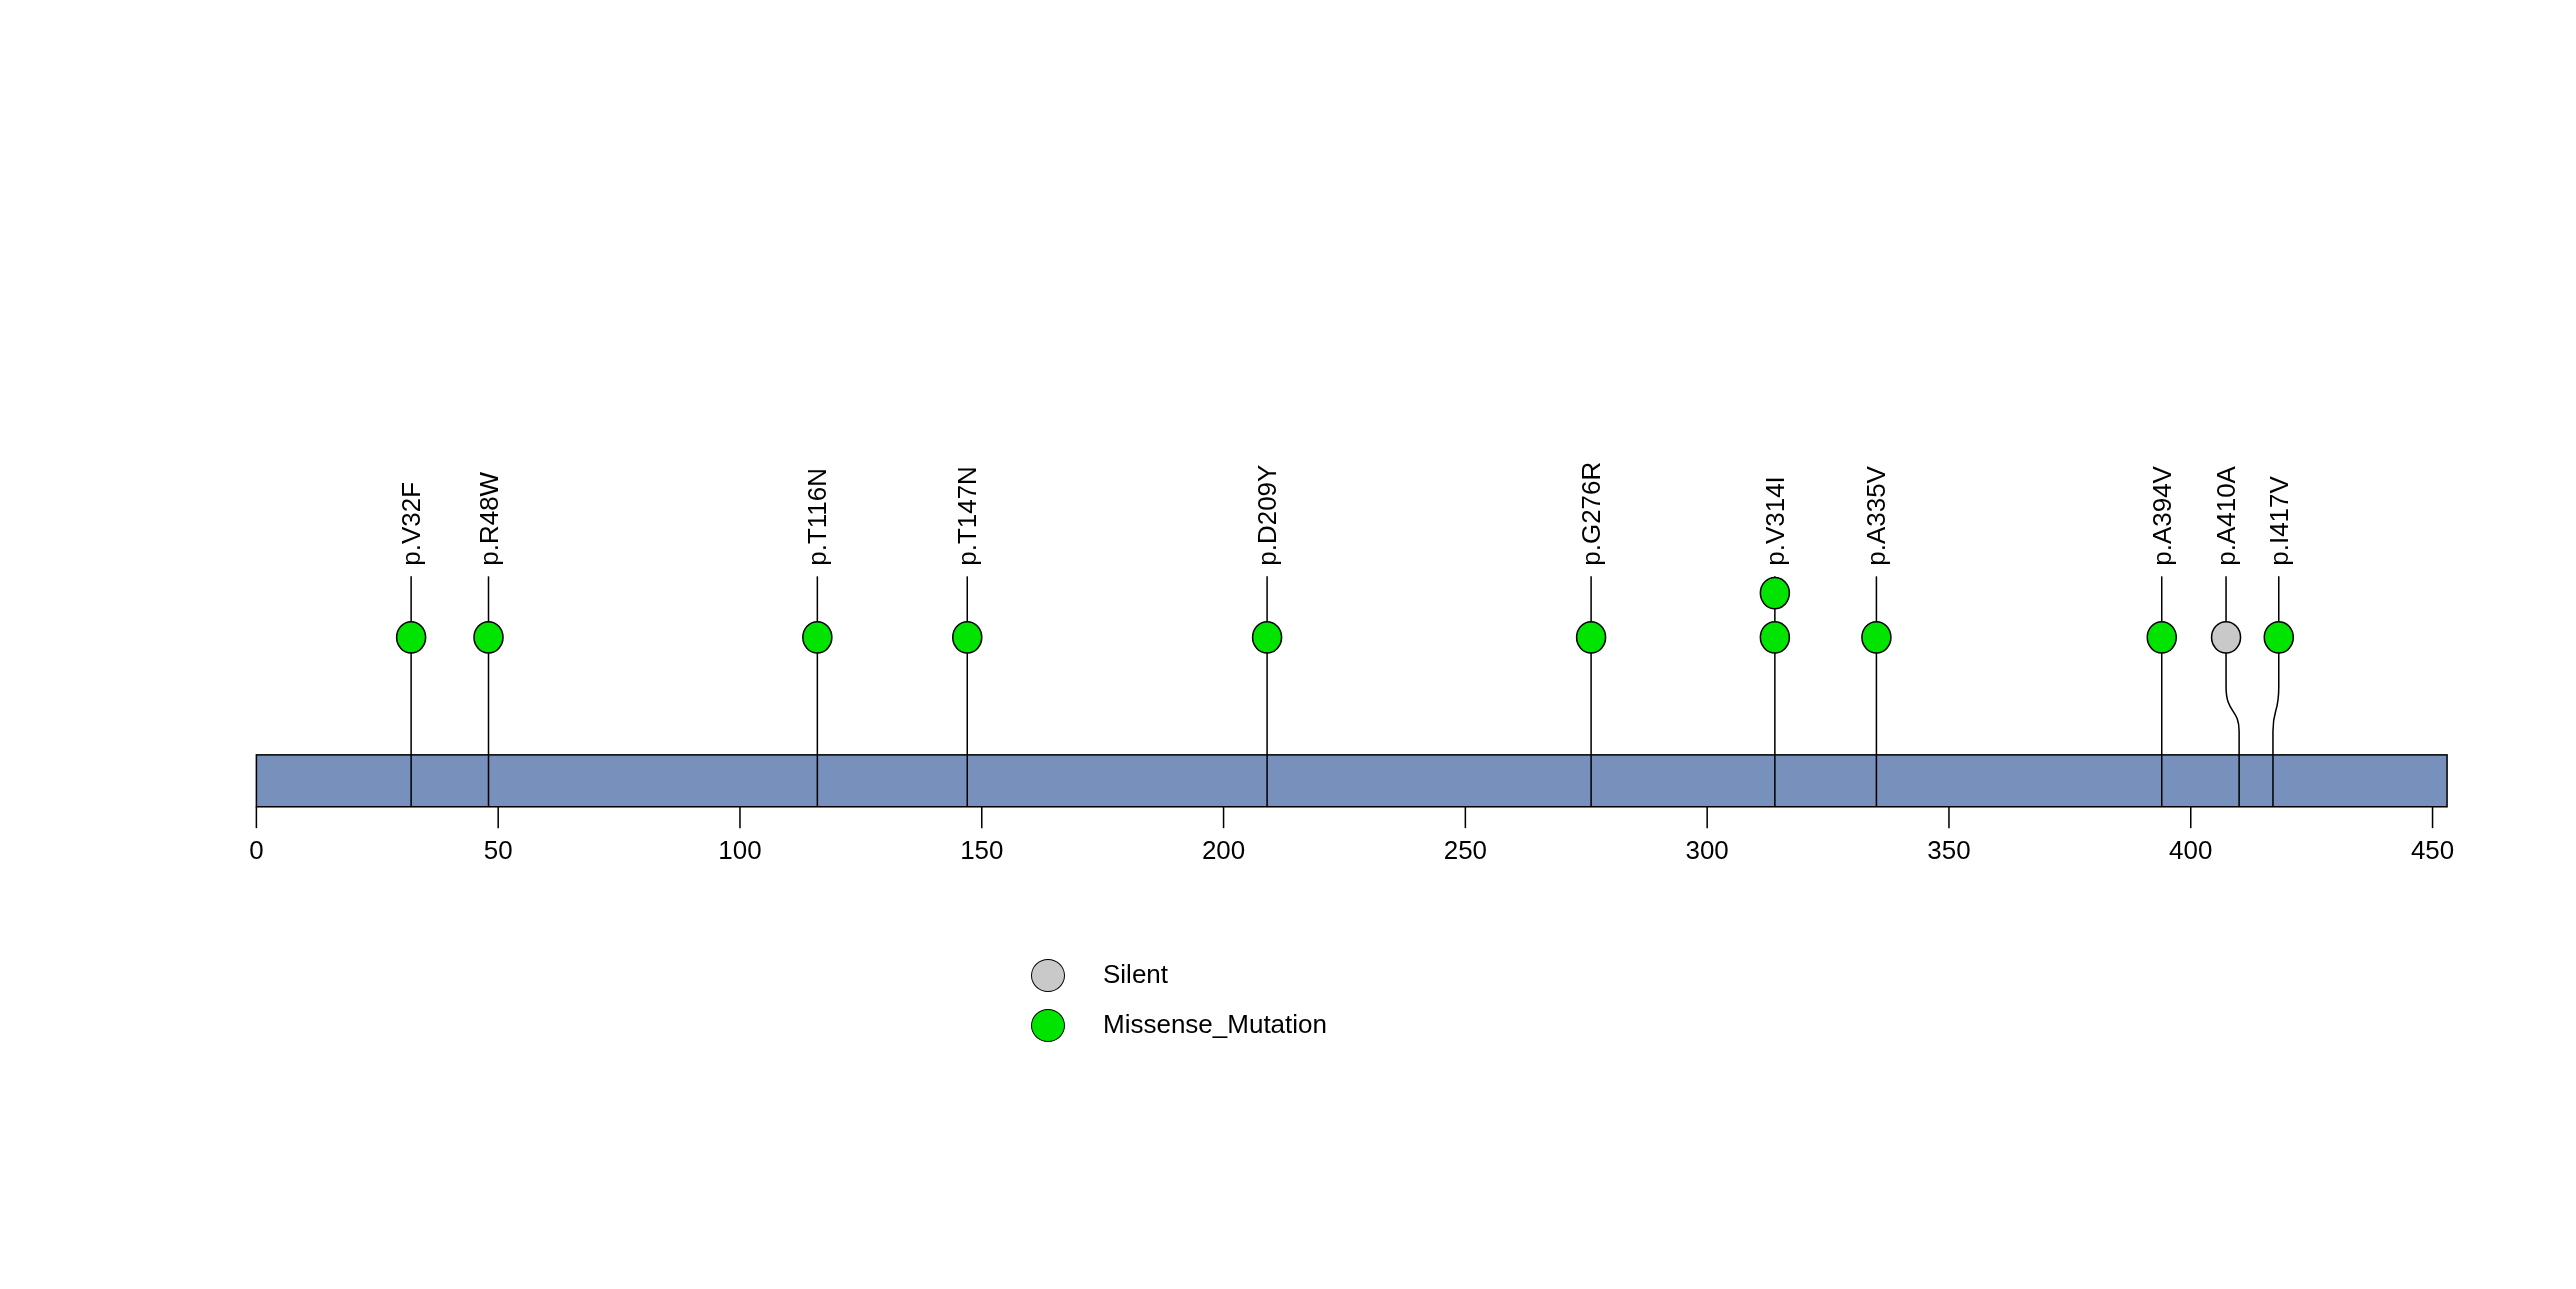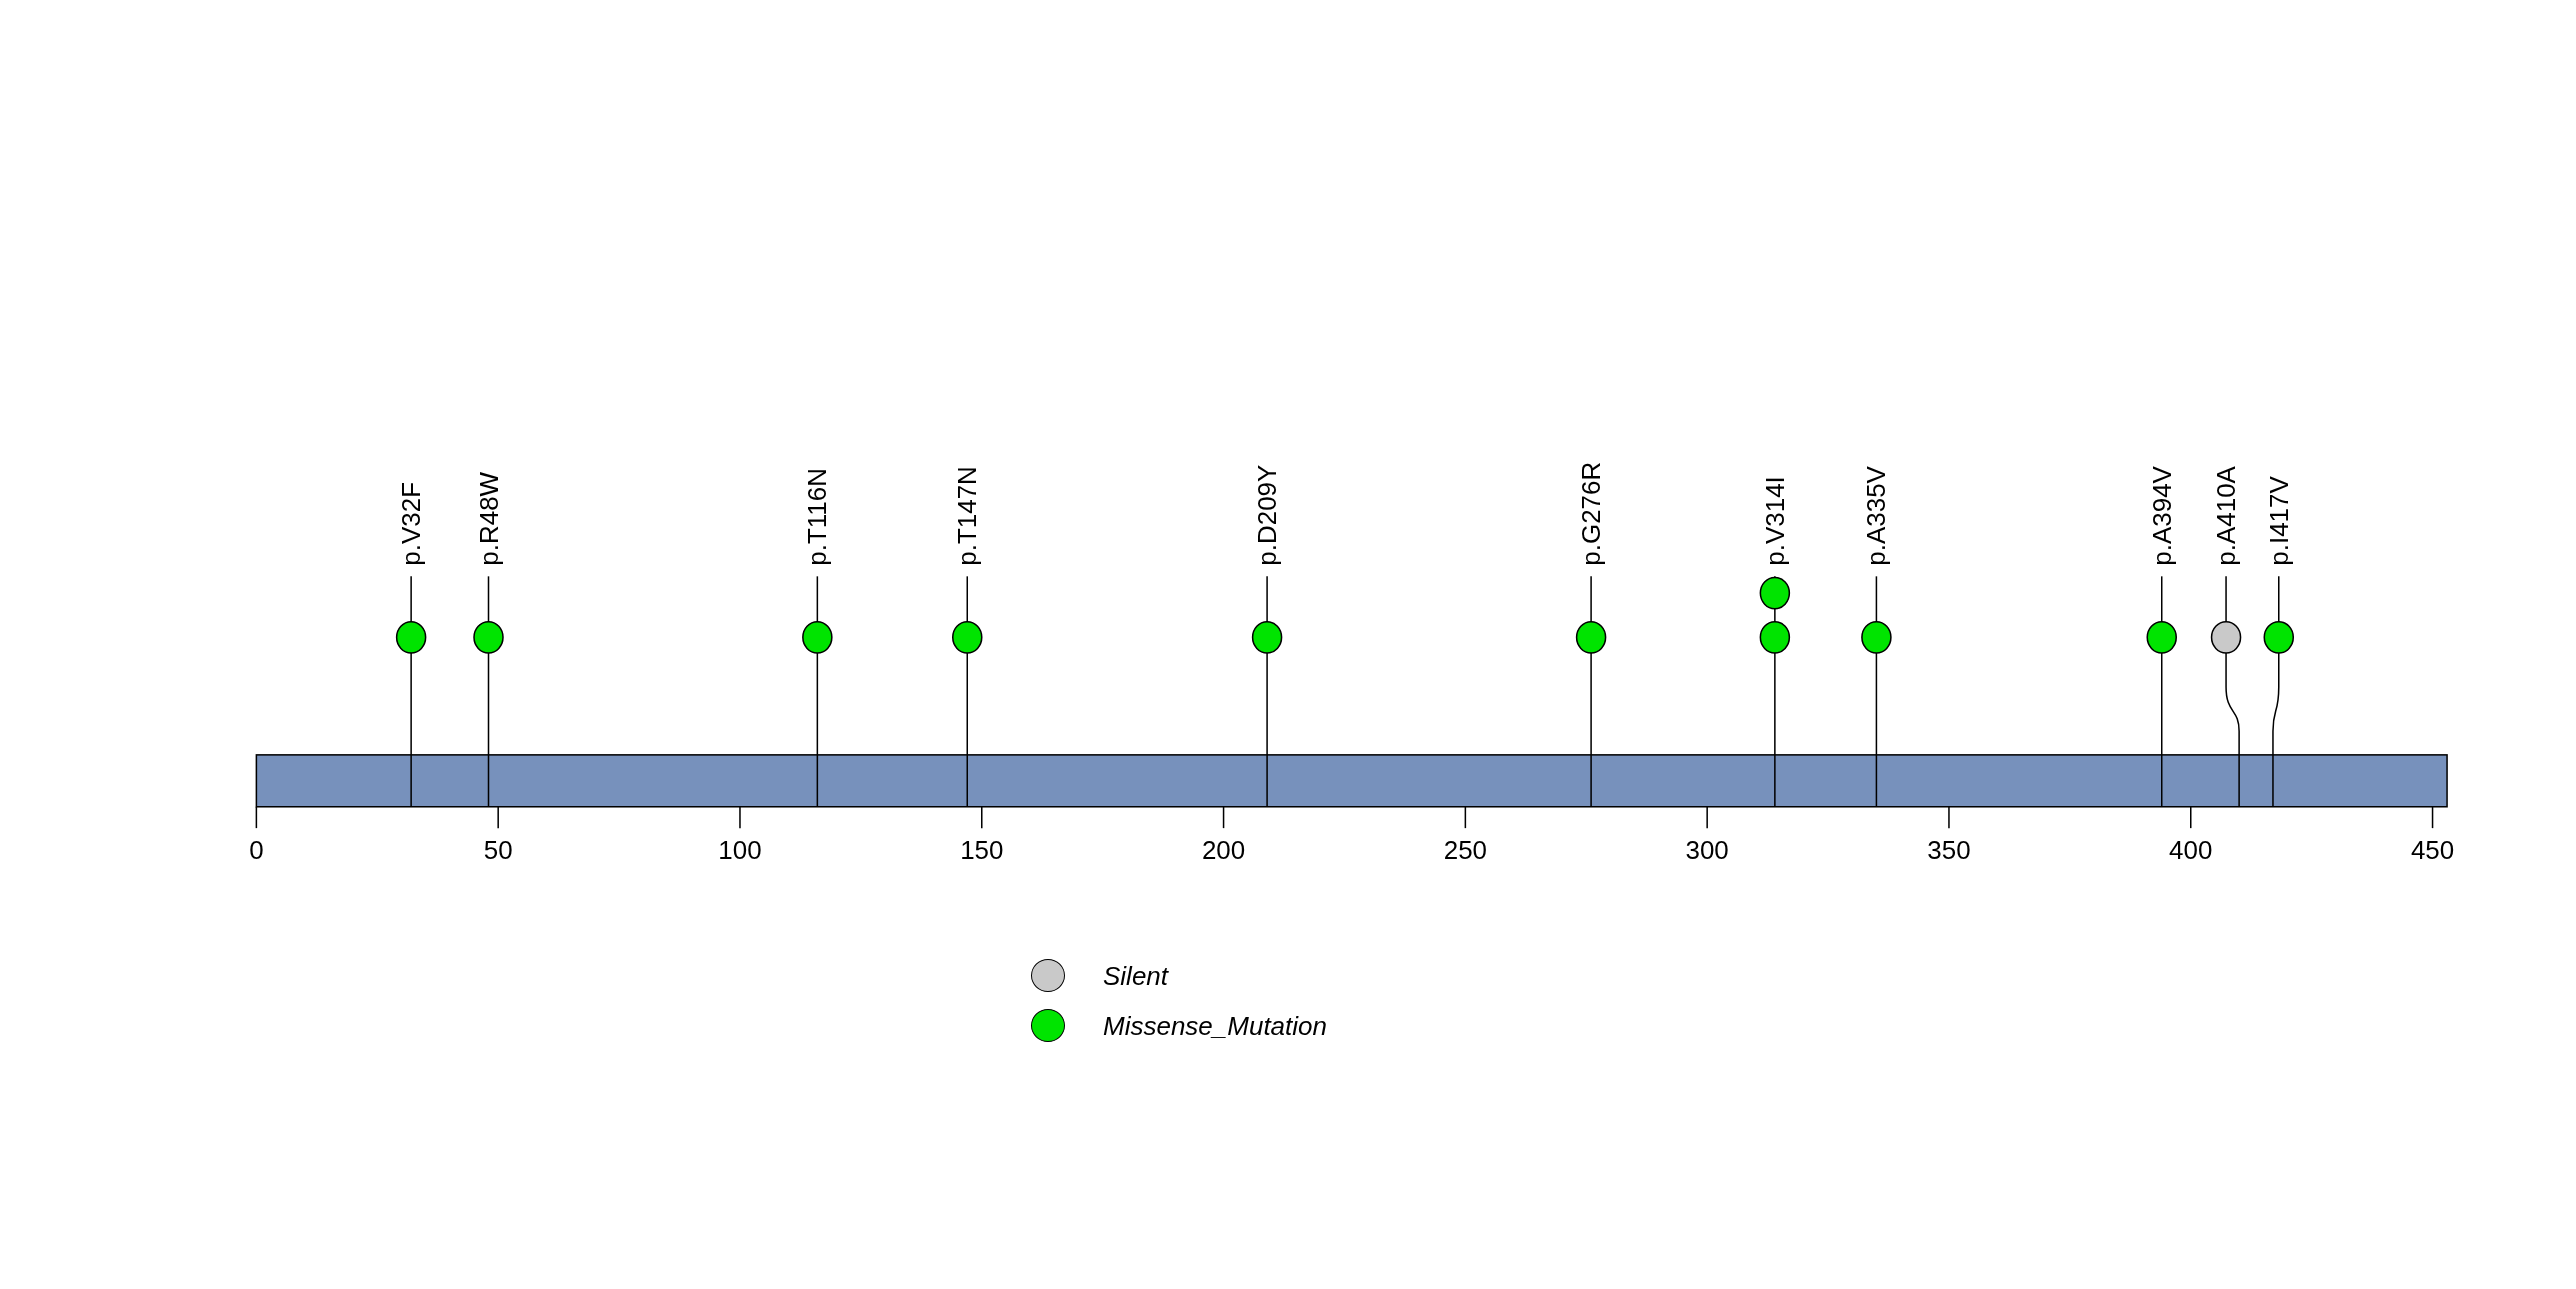--- a/index.html
+++ b/index.html
@@ -12,24 +12,23 @@
     overflow: hidden;
   }
   svg.plot { position: absolute; left: 0; top: 0; }
   .legend {
     position: absolute;
     left: 1031px;
     top: 959px;
   }
   .legend-row {
     display: flex;
-    align-items: flex-end;
+    align-items: flex-start;
     height: 33px;
     margin-bottom: 17px;
-    font-style: italic;
   }
   .legend-marker {
     width: 34px;
     height: 33px;
     border: 1.5px solid #000000;
     border-radius: 50%;
     box-sizing: border-box;
     flex: 0 0 auto;
   }
   .legend-label {

